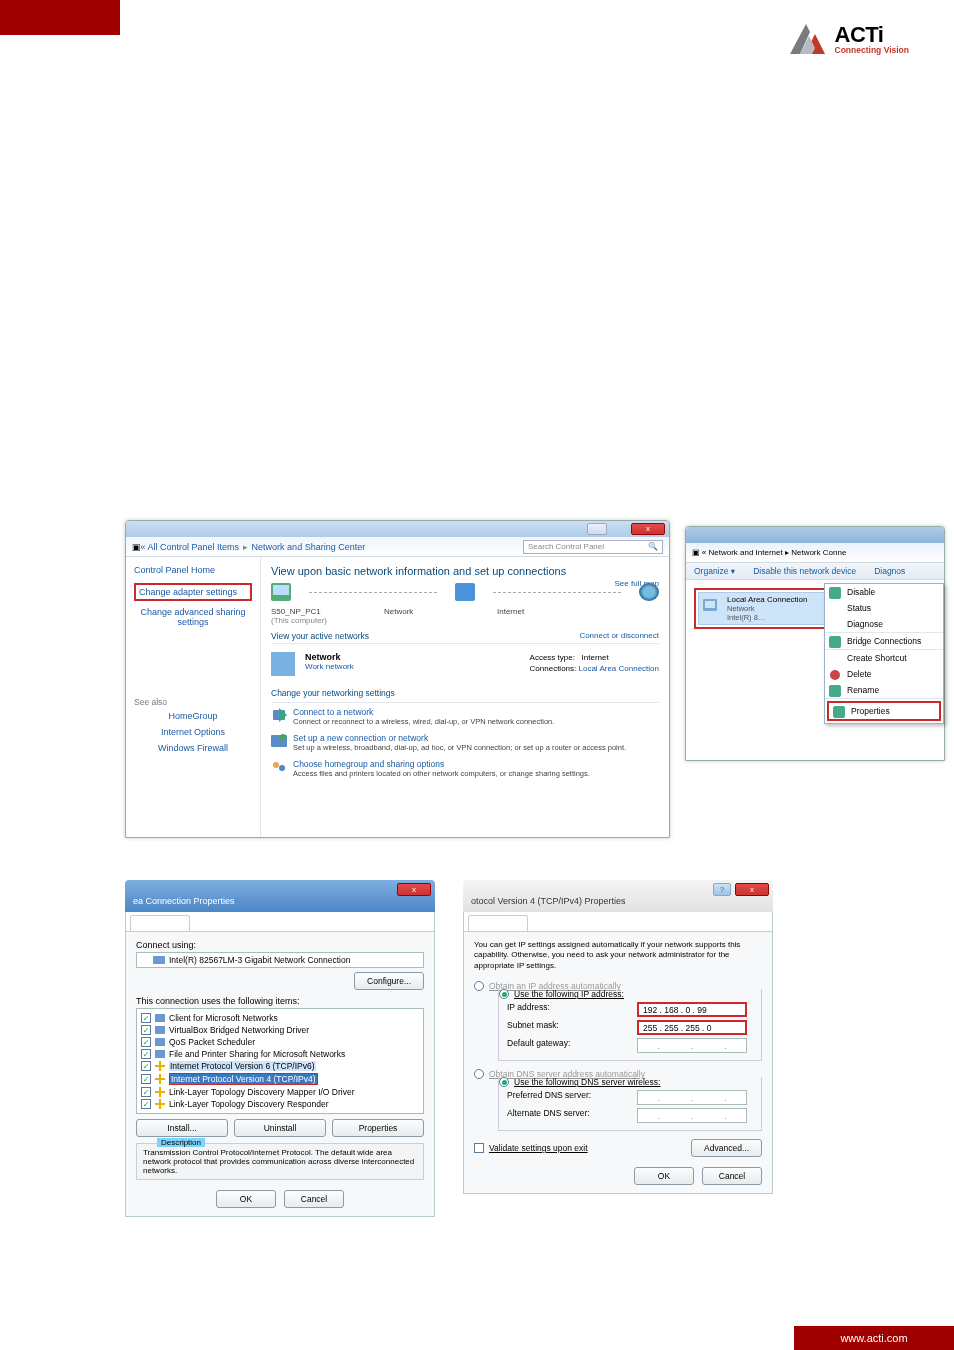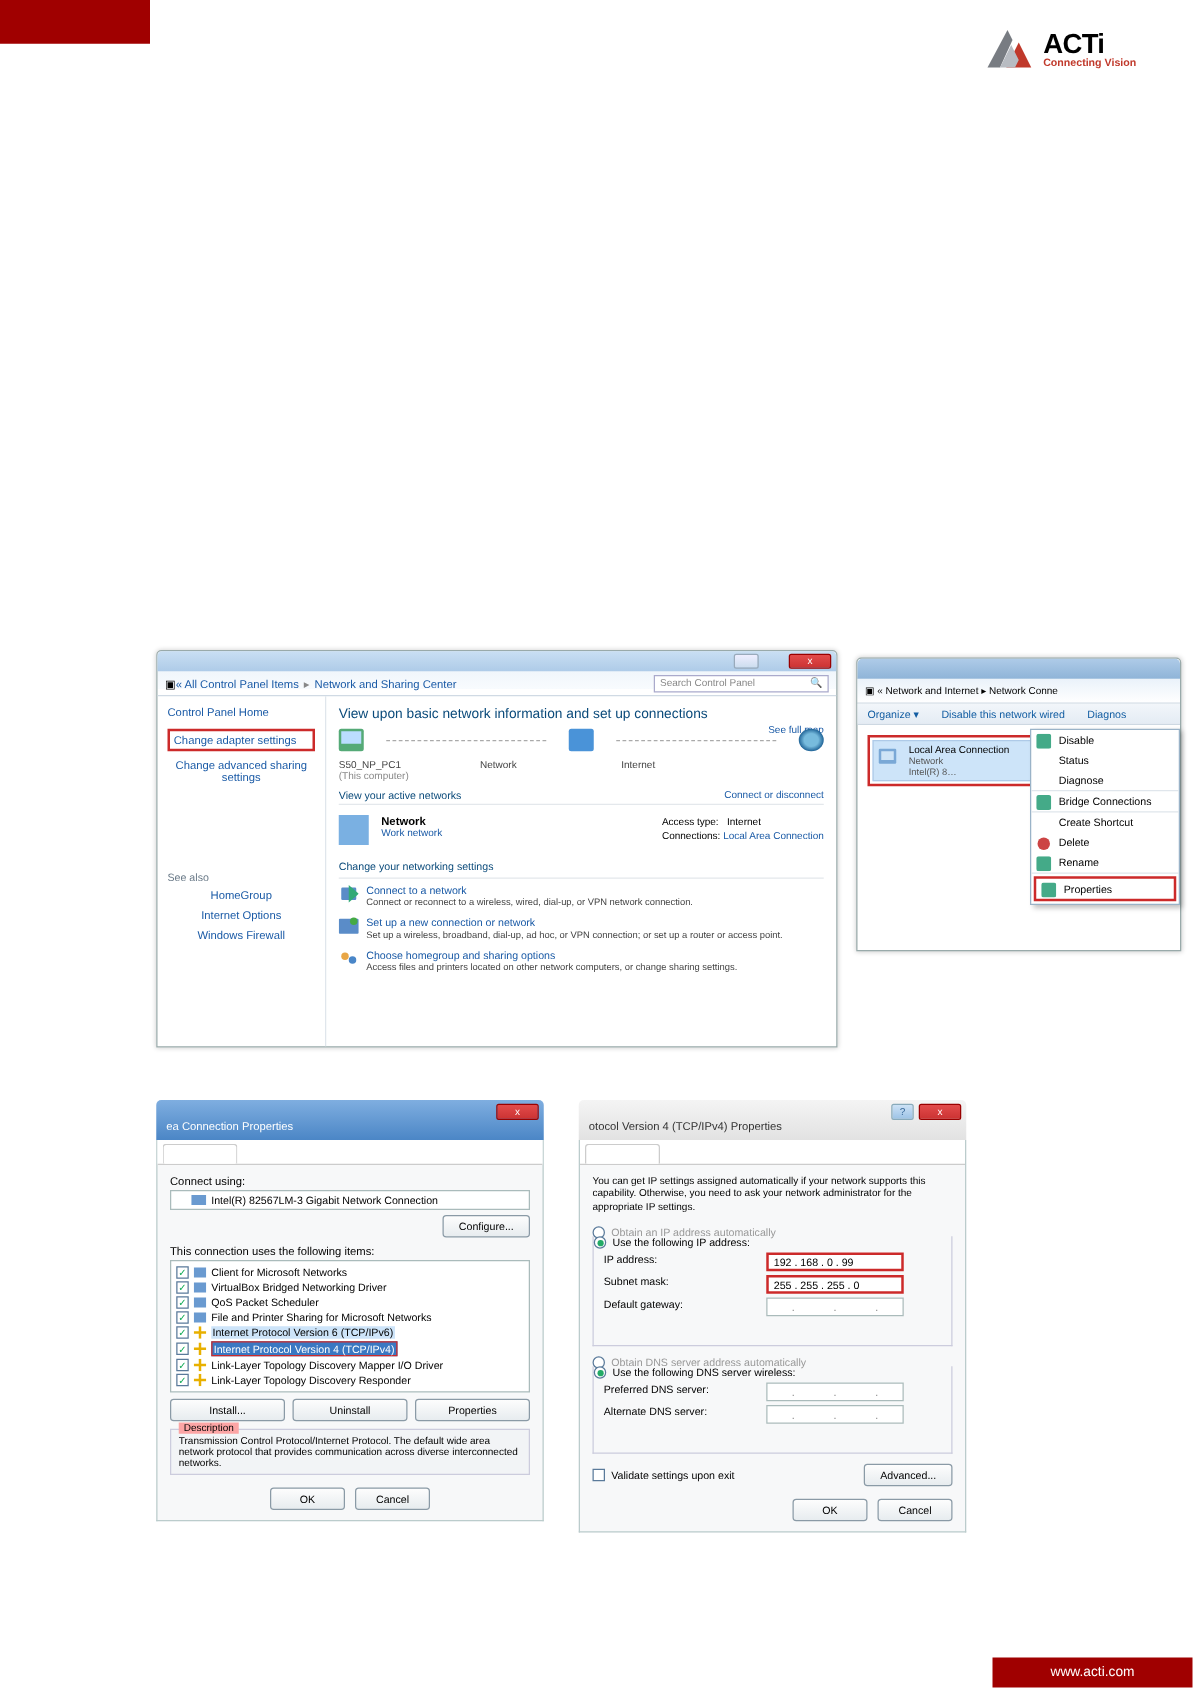--- a/index.html
+++ b/index.html
@@ -90,28 +90,28 @@
   .btn { display: inline-flex; align-items: center; justify-content: center; height: 18px; padding: 0 12px; background: linear-gradient(#fdfdfd,#e7ecef); border: 1px solid #8a9aa6; border-radius: 3px; font-size: 8.5px; }
   .cfg-row { display: flex; justify-content: flex-end; margin: 4px 0 6px; }
   .item-list { border: 1px solid #abb; background: #fff; padding: 3px 4px; margin-bottom: 5px; }
   .chk-row { display: flex; align-items: center; gap: 4px; font-size: 8.5px; padding: 1px 0; white-space: nowrap; }
   .chk { width: 10px; height: 10px; border: 1px solid #5a7a9a; background: #fff; display: inline-flex; align-items: center; justify-content: center; font-size: 8px; color: #1a5; }
   .proto-ico { width: 10px; height: 10px; display: inline-block; }
   .hl6 { background: #cde4f9; padding: 0 1px; }
   .hl4 { background: #3a78c2; color: #fff; padding: 0 1px; border: 1px solid #cc2a2a; }
   .btn-row { display: flex; gap: 6px; margin-bottom: 6px; }
   .desc-box { border: 1px solid #ccd; padding: 4px 6px; font-size: 8px; background: #f2f4f6; position: relative; }
-  .desc-box .lgnd { position: absolute; top: -6px; left: 6px; background: #fca5a5; padding: 0 4px; font-size: 8px; }
+  .desc-box .lgnd { position: absolute; top: -6px; left: 20px; background: #7dd3fc; padding: 0 4px; font-size: 8px; }
   .dlg-ok { display: flex; justify-content: center; gap: 8px; margin-top: 10px; }
 
   .intro-text { font-size: 8px; line-height: 1.3; margin-bottom: 10px; }
-  .radio-row { display: flex; align-items: center; gap: 5px; font-size: 8.5px; margin: 3px 0; }
+  .radio-row { display: flex; align-items: center; gap: 5px; font-size: 8.5px; margin: 3px 0; text-decoration: underline; }
   .radio { width: 10px; height: 10px; border: 1px solid #5a7a9a; border-radius: 50%; background: #fff; display: inline-flex; align-items: center; justify-content: center; }
   .radio.sel::after { content:""; width: 5px; height: 5px; background: #2a6; border-radius: 50%; }
-  .group-box { border: 1px solid #ccd; padding: 6px 8px 20px; margin-bottom: 8px; position: relative; }
+  .group-box { border: 1px solid #ccd; padding: 6px 8px 4px; margin-bottom: 8px; position: relative; margin-left: 24px; }
   .kv-row { display: flex; align-items: flex-start; margin: 3px 0; font-size: 8.5px; }
   .kv-row .k { width: 130px; }
   .kv-row .v { width: 110px; height: 15px; border: 1px solid #abb; background: #fff; padding: 0 4px; display: flex; align-items: center; }
   .kv-row .v.boxed { border: 2px solid #cc2a2a; }
   .kv-row .v.dots { justify-content: space-around; color: #888; }
   .validate-row { display: flex; align-items: center; justify-content: space-between; margin-top: 8px; }
   .grey-text { color: #999; }
 </style>
 </head>
 <body>
@@ -222,21 +222,21 @@
         </div>
       </div>
     </div>
   </div>
 
   <div class="nc-window">
     <div class="ns-title" style="background:linear-gradient(#aecbe8,#8fb4d8)"></div>
     <div class="nc-bread"><span>▣</span>&nbsp;<span>« Network and Internet  ▸  Network Conne</span></div>
     <div class="nc-toolbar">
       <span>Organize ▾</span>
-      <span>Disable this network wired</span>
+      <span>Disable this network device</span>
       <span>Diagnos</span>
     </div>
     <div class="nc-body">
       <div class="nc-conn-outer">
         <div class="nc-conn">
           <div style="display:flex;gap:4px;">
             <svg width="22" height="24" viewBox="0 0 22 24">
                 <rect x="2" y="4" width="14" height="12" fill="#7aa8d6" rx="1"></rect>
                 <rect x="4" y="6" width="10" height="7" fill="#cfe4f6"></rect>
               </svg>

